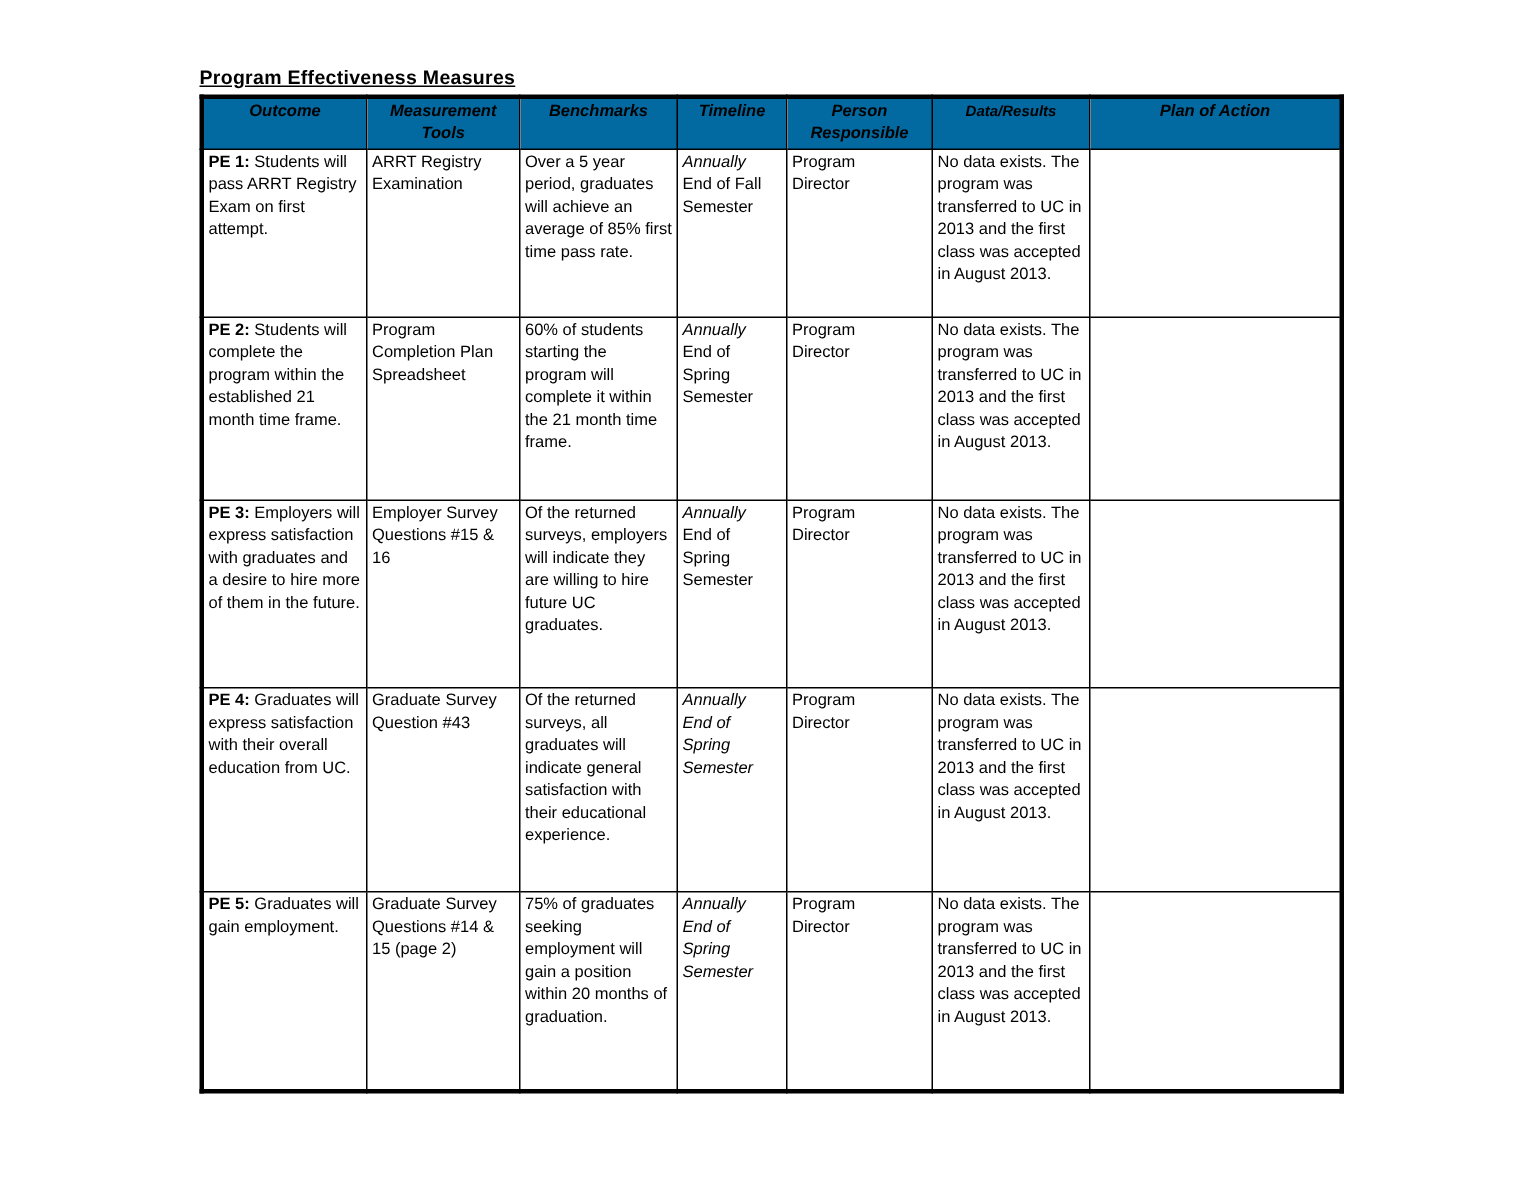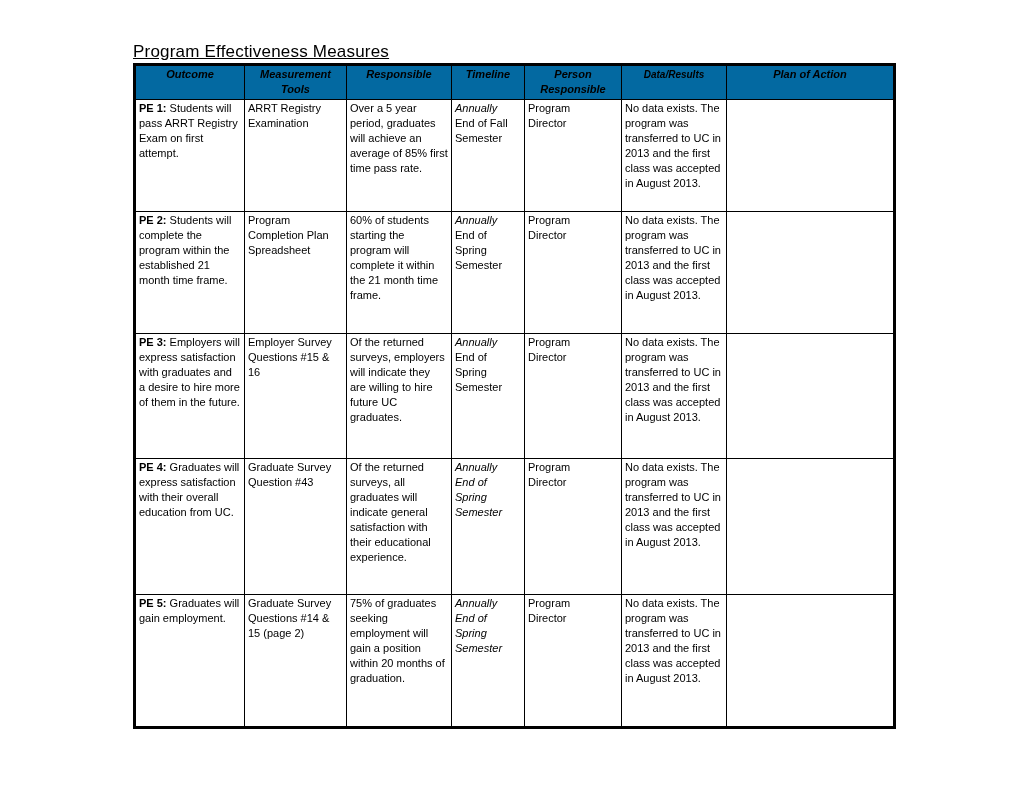--- a/index.html
+++ b/index.html
@@ -11,22 +11,22 @@
     color: #000000;
     position: relative;
   }
   .page {
     position: absolute;
     top: 44px;
     left: 133px;
     width: 760px;
   }
   .doc-title, .doc-subtitle {
-    font-size: 17px;
-    font-weight: normal;
+    font-size: 13px;
+    font-weight: bold;
     text-decoration: underline;
     line-height: 16px;
     letter-spacing: 0.2px;
   }
   table.pe-table {
     border-collapse: collapse;
     table-layout: fixed;
     width: 760px;
     margin-top: 3px;
   }
@@ -85,21 +85,21 @@
         <col class="c-benchmark">
       <col class="c-timeline">
         <col class="c-person">
         <col class="c-data">
         <col class="c-plan">
     </colgroup>
     <thead>
       <tr>
         <th>Outcome</th>
         <th>Measurement Tools</th>
-        <th>Responsible</th>
+        <th>Benchmarks</th>
         <th>Timeline</th>
         <th>Person Responsible</th>
         <th class="small-header">Data/Results</th>
         <th>Plan of Action</th>
       </tr>
     </thead>
     <tbody>
 
       <tr>
         <td class="cell-left"><span class="pe-label">PE 1:</span> <span>Students will pass ARRT Registry Exam on first attempt.</span></td>

